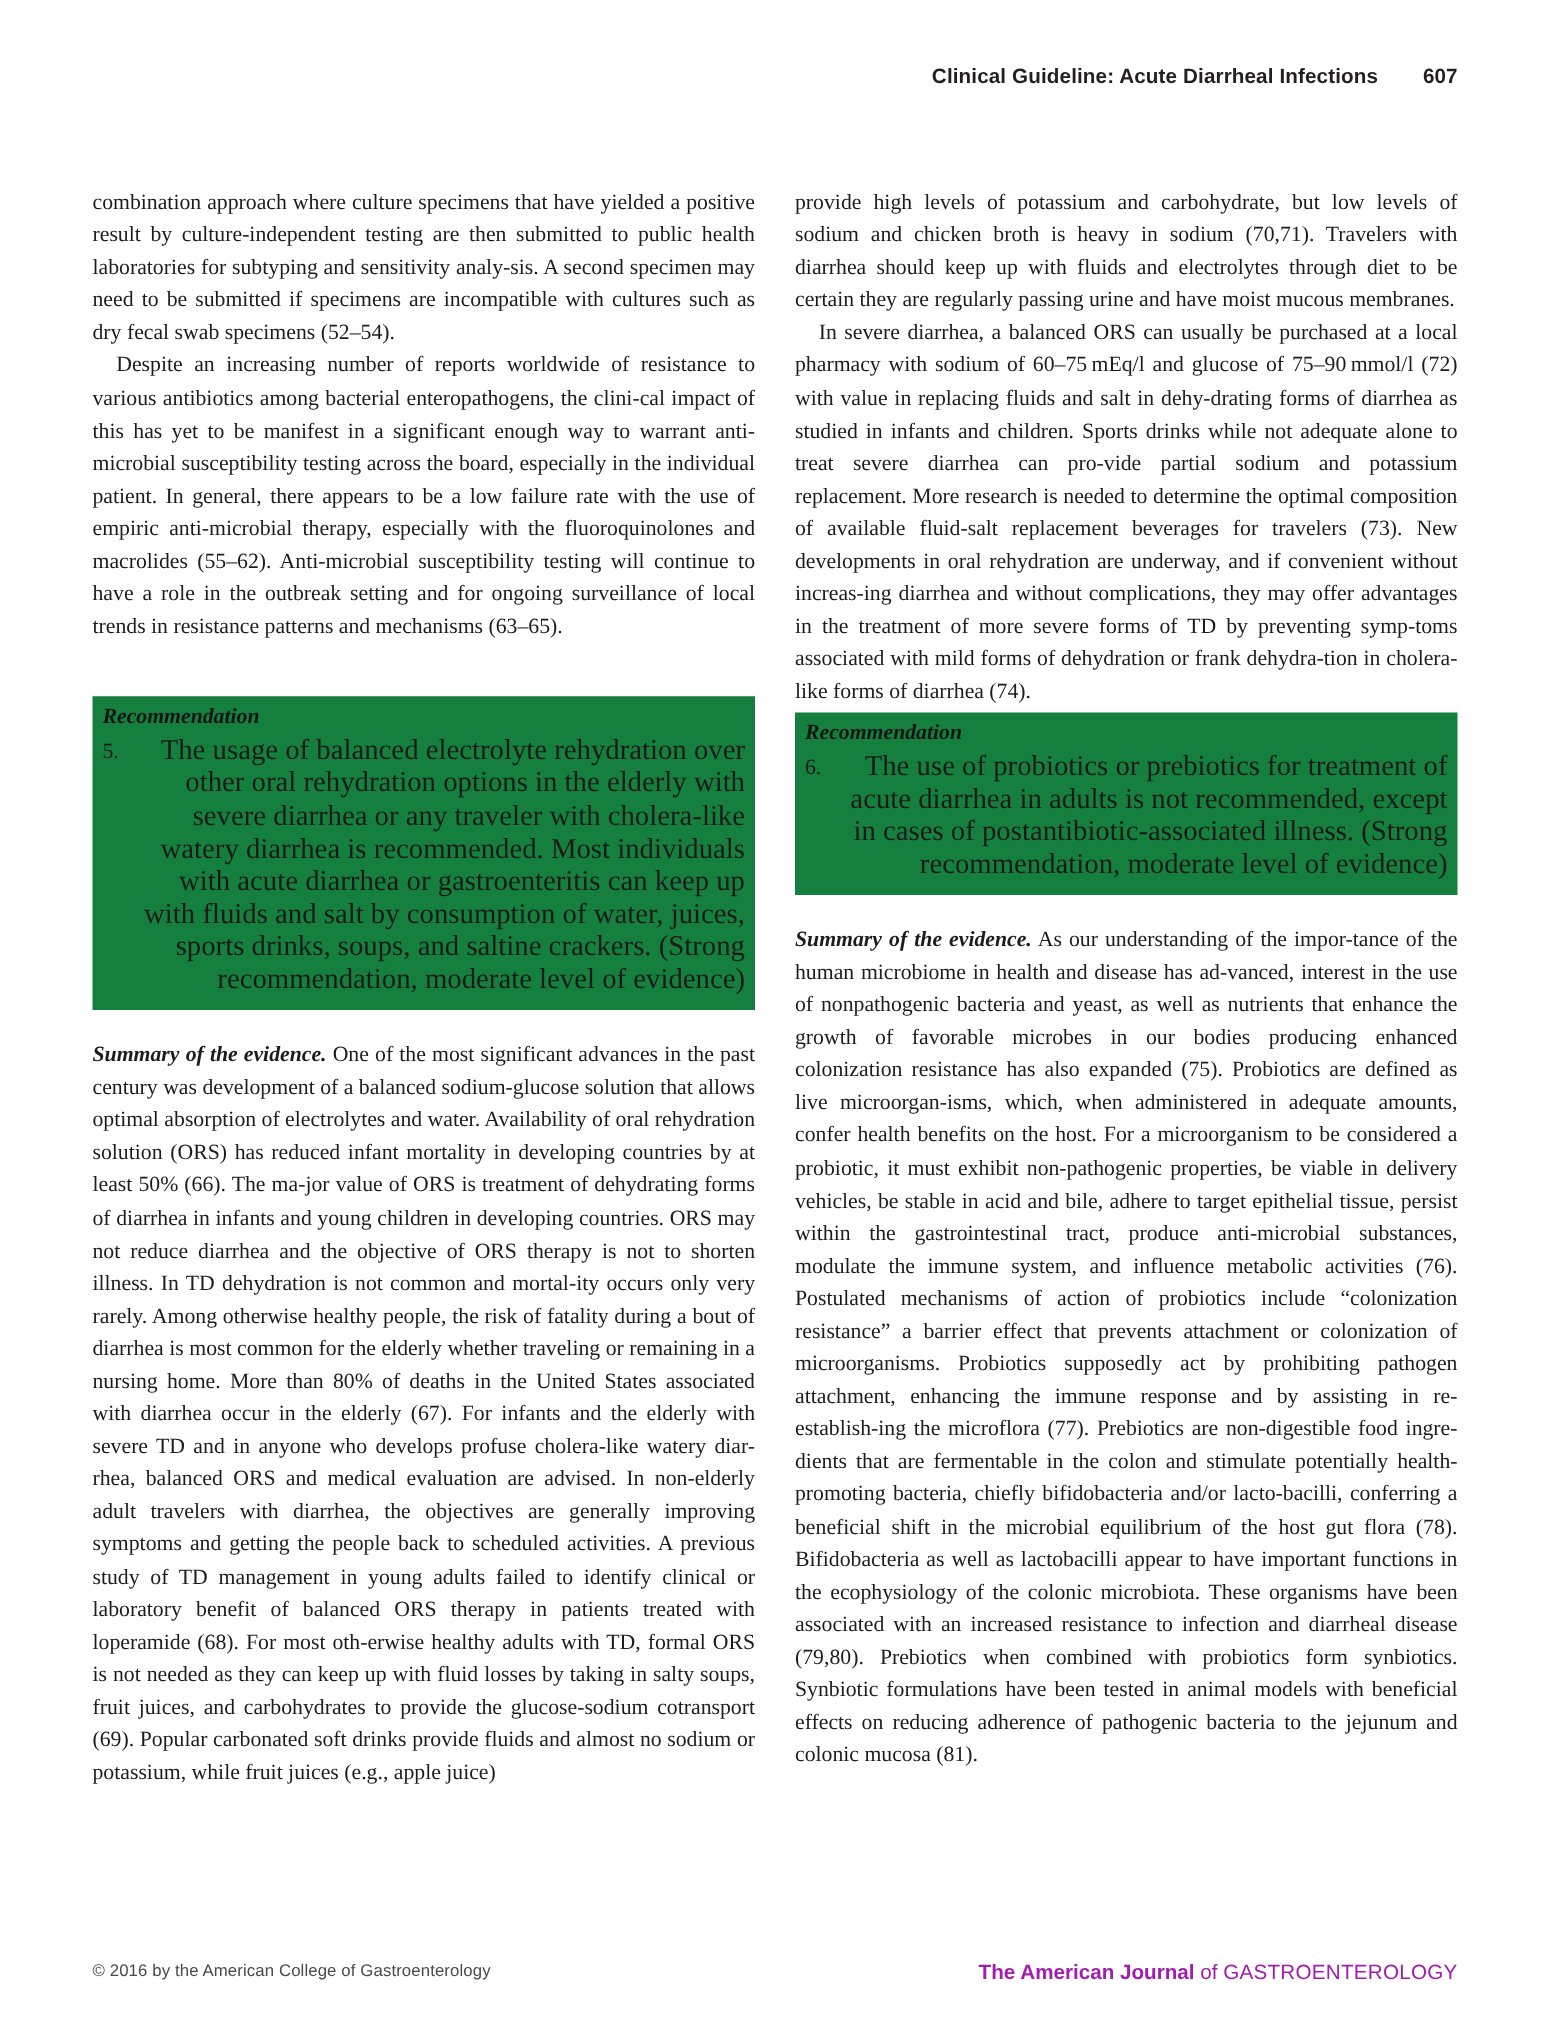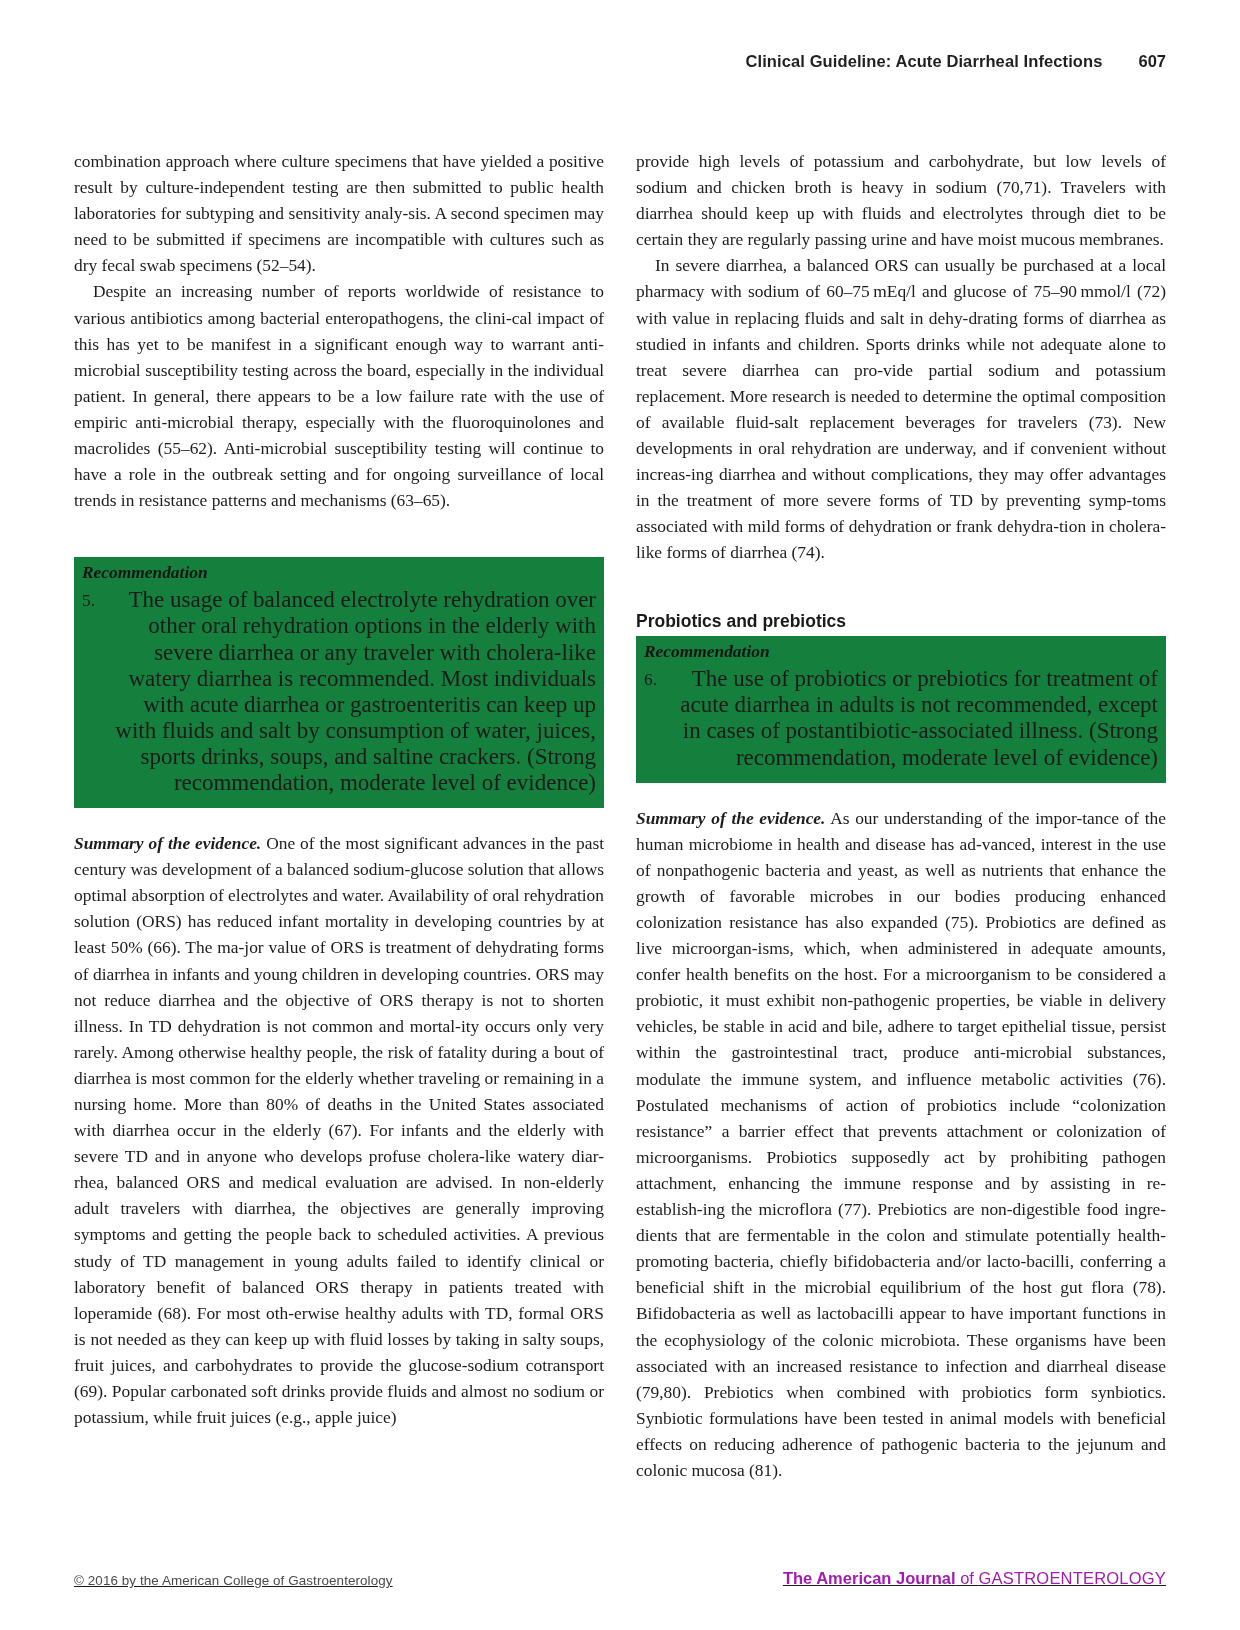--- a/index.html
+++ b/index.html
@@ -125,23 +125,22 @@
   .section-block { margin-top: 44px; }
 
   
   .footer {
     position: absolute;
     left: 74px;
     right: 74px;
     bottom: 42px;
     display: flex;
     justify-content: space-between;
-    align-items: flex-end;
-    font-family: "Liberation Sans", sans-serif;
-    text-decoration: underline;
+    align-items: flex-start;
+    font-family: "Liberation Sans", sans-serif;
   }
   .footer-left {
     font-size: 13.4px;
     color: #4a4a4a;
     letter-spacing: 0.1px;
   }
   .footer-right {
     font-size: 16.5px;
     color: #a21caf;
     white-space: nowrap;
@@ -180,23 +179,20 @@
 
       <p class="body noindent spaced-before"><span class="sm-ev">Summary of the evidence.</span><span> One of the most significant advances in the past century was development of a balanced sodium-glucose solution that allows optimal absorption of electrolytes and water. Availability of oral rehydration solution (ORS) has reduced infant mortality in developing countries by at least 50% (66). The ma-jor value of ORS is treatment of dehydrating forms of diarrhea in infants and young children in developing countries. ORS may not reduce diarrhea and the objective of ORS therapy is not to shorten illness. In TD dehydration is not common and mortal-ity occurs only very rarely. Among otherwise healthy people, the risk of fatality during a bout of diarrhea is most common for the elderly whether traveling or remaining in a nursing home. More than 80% of deaths in the United States associated with diarrhea occur in the elderly (67). For infants and the elderly with severe TD and in anyone who develops profuse cholera-like watery diar-rhea, balanced ORS and medical evaluation are advised. In non-elderly adult travelers with diarrhea, the objectives are generally improving symptoms and getting the people back to scheduled activities. A previous study of TD management in young adults failed to identify clinical or laboratory benefit of balanced ORS therapy in patients treated with loperamide (68). For most oth-erwise healthy adults with TD, formal ORS is not needed as they can keep up with fluid losses by taking in salty soups, fruit juices, and carbohydrates to provide the glucose-sodium cotransport (69). Popular carbonated soft drinks provide fluids and almost no sodium or potassium, while fruit juices (e.g., apple juice)</span></p>
 
     </div>
 
     <div class="col">
 
       <p class="body noindent">provide high levels of potassium and carbohydrate, but low levels of sodium and chicken broth is heavy in sodium (70,71). Travelers with diarrhea should keep up with fluids and electrolytes through diet to be certain they are regularly passing urine and have moist mucous membranes.</p>
       <p class="body">In severe diarrhea, a balanced ORS can usually be purchased at a local pharmacy with sodium of 60–75 mEq/l and glucose of 75–90 mmol/l (72) with value in replacing fluids and salt in dehy-drating forms of diarrhea as studied in infants and children. Sports drinks while not adequate alone to treat severe diarrhea can pro-vide partial sodium and potassium replacement. More research is needed to determine the optimal composition of available fluid-salt replacement beverages for travelers (73). New developments in oral rehydration are underway, and if convenient without increas-ing diarrhea and without complications, they may offer advantages in the treatment of more severe forms of TD by preventing symp-toms associated with mild forms of dehydration or frank dehydra-tion in cholera-like forms of diarrhea (74).</p>
 
-      <div class="section-block">
-        <h3 class="sub-title">Probiotics and prebiotics</h3>
-      </div>
 
       <div class="rec-box">
         <div class="rec-label">Recommendation</div>
         <div class="rec-item">
           <span class="rec-num">6.</span>
           <span class="rec-text">The use of probiotics or prebiotics for treatment of acute diarrhea in adults is not recommended, except in cases of postantibiotic-associated illness. (Strong recommendation, moderate level of evidence)</span>
         </div>
       </div>
 
       <p class="body noindent spaced-before"><span class="sm-ev">Summary of the evidence.</span><span> As our understanding of the impor-tance of the human microbiome in health and disease has ad-vanced, interest in the use of nonpathogenic bacteria and yeast, as well as nutrients that enhance the growth of favorable microbes in our bodies producing enhanced colonization resistance has also expanded (75). Probiotics are defined as live microorgan-isms, which, when administered in adequate amounts, confer health benefits on the host. For a microorganism to be considered a probiotic, it must exhibit non-pathogenic properties, be viable in delivery vehicles, be stable in acid and bile, adhere to target epithelial tissue, persist within the gastrointestinal tract, produce anti-microbial substances, modulate the immune system, and influence metabolic activities (76). Postulated mechanisms of action of probiotics include “colonization resistance” a barrier effect that prevents attachment or colonization of microorganisms. Probiotics supposedly act by prohibiting pathogen attachment, enhancing the immune response and by assisting in re-establish-ing the microflora (77). Prebiotics are non-digestible food ingre-dients that are fermentable in the colon and stimulate potentially health-promoting bacteria, chiefly bifidobacteria and/or lacto-bacilli, conferring a beneficial shift in the microbial equilibrium of the host gut flora (78). Bifidobacteria as well as lactobacilli appear to have important functions in the ecophysiology of the colonic microbiota. These organisms have been associated with an increased resistance to infection and diarrheal disease (79,80). Prebiotics when combined with probiotics form synbiotics. Synbiotic formulations have been tested in animal models with beneficial effects on reducing adherence of pathogenic bacteria to the jejunum and colonic mucosa (81).</span></p>

